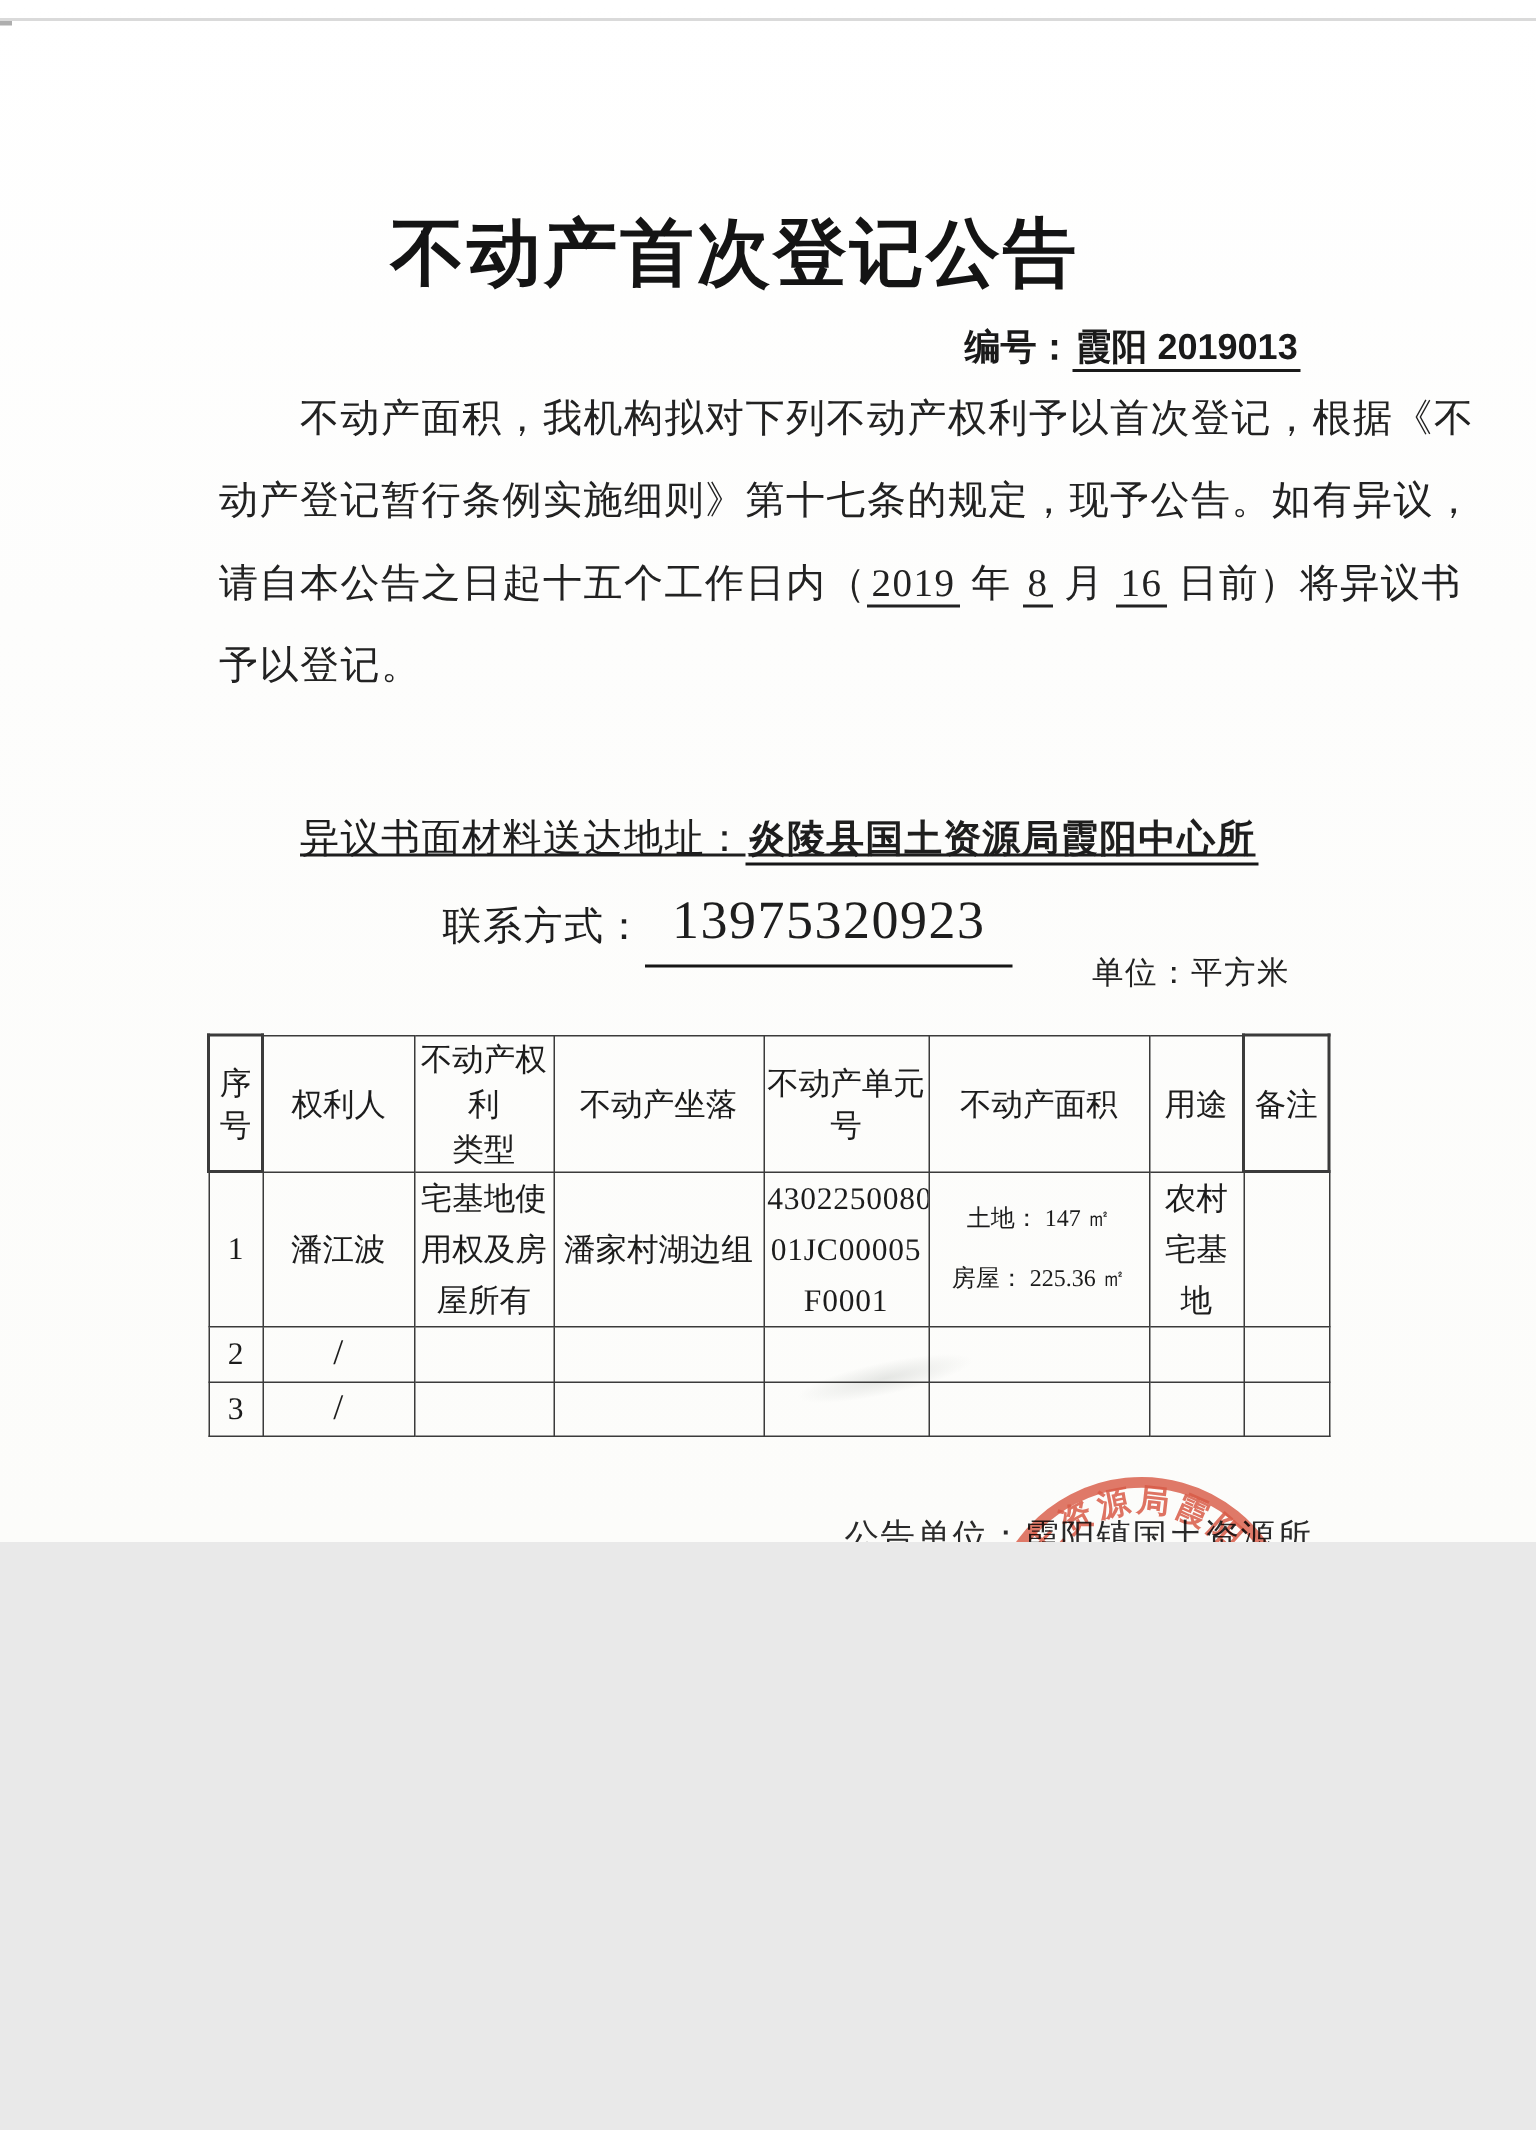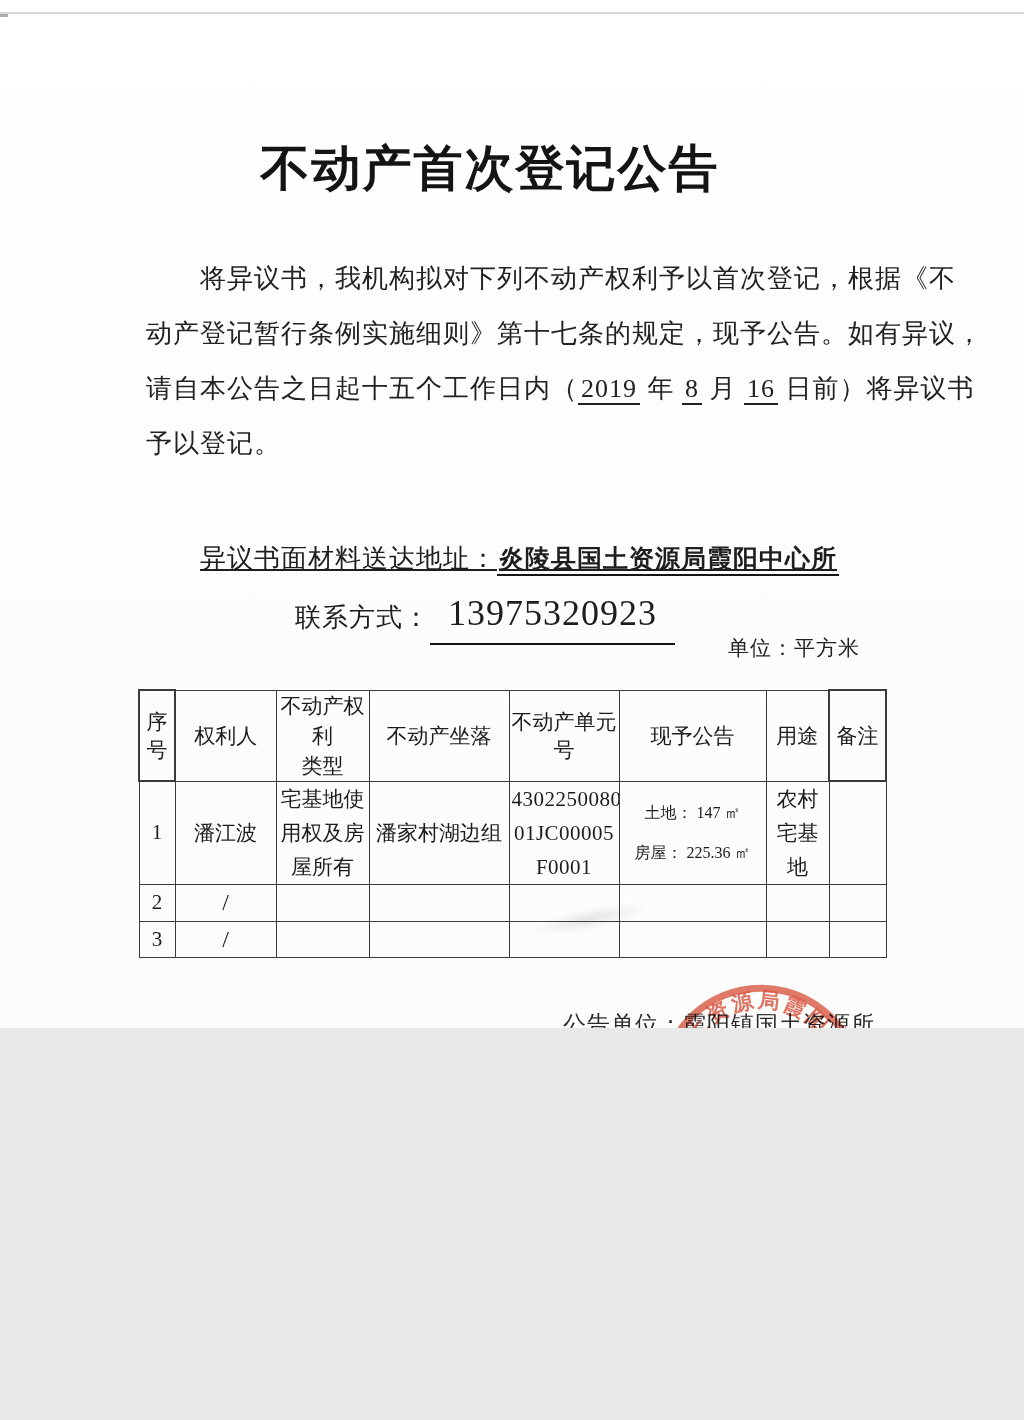--- a/index.html
+++ b/index.html
@@ -76,23 +76,24 @@
 <body>
 
 <div class="page">
 
   <div class="scan-topline"></div>
   <div class="scan-dash"></div>
   <div class="smudge"></div>
 
   <div class="title">不动产首次登记公告</div>
 
+  <div class="doc-no"><span>编号：</span><span class="u-val">霞阳 2019013</span></div>
 
   <div class="body-para">
-    <div class="bline indent">将异议书，我机构拟对下列不动产权利予以首次登记，根据《不</div>
+    <div class="bline indent">不动产面积，我机构拟对下列不动产权利予以首次登记，根据《不</div>
     <div class="bline">动产登记暂行条例实施细则》第十七条的规定，现予公告。如有异议，</div>
     <div class="bline"><span>请自本公告之日起十五个工作日内（</span><span class="u-num">2019</span><span> 年 </span><span class="u-num">8</span><span> 月 </span><span class="u-num">16</span><span> 日前）将异议书</span></div>
     <div class="bline">予以登记。</div>
   </div>
 
   <div class="addr-line"><span>异议书面材料送达地址：</span><span class="addr-value">炎陵县国土资源局霞阳中心所</span></div>
 
   <div class="contact-line"><span>联系方式：</span><span class="contact-value">13975320923</span></div>
 
   <div class="unit-note">单位：平方米</div>
@@ -109,21 +110,21 @@
         <col style="width:57px">
     </colgroup>
     <tbody>
         <tr class="hrow">
       <th class="outer">序号</th>
       <th>权利人</th>
       <th class="lh30">不动产权利
 类型</th>
       <th>不动产坐落</th>
       <th>不动产单元号</th>
-      <th>现予公告</th>
+      <th>不动产面积</th>
       <th>用途</th>
       <th class="outer">备注</th>
     </tr>
     <tr class="r1">
       <td class="bold">1</td>
       <td>潘江波</td>
       <td class="bold lh34">宅基地使
 用权及房
 屋所有</td>
       <td>潘家村湖边组</td>

